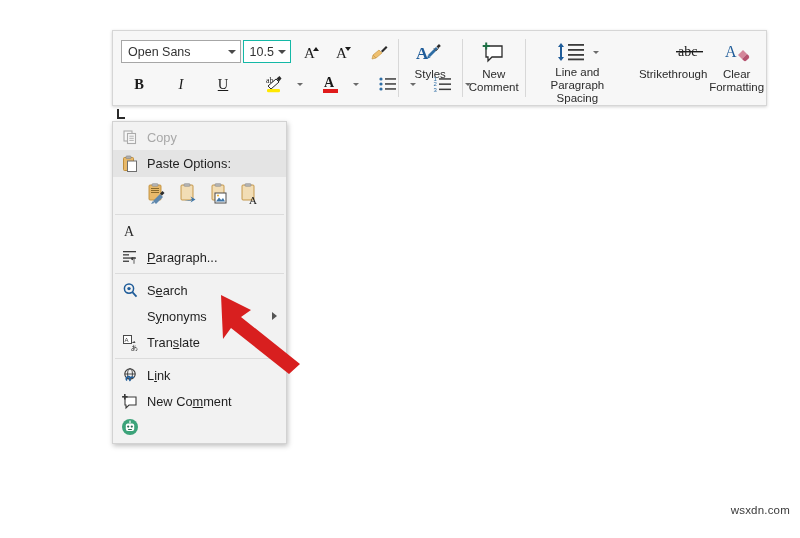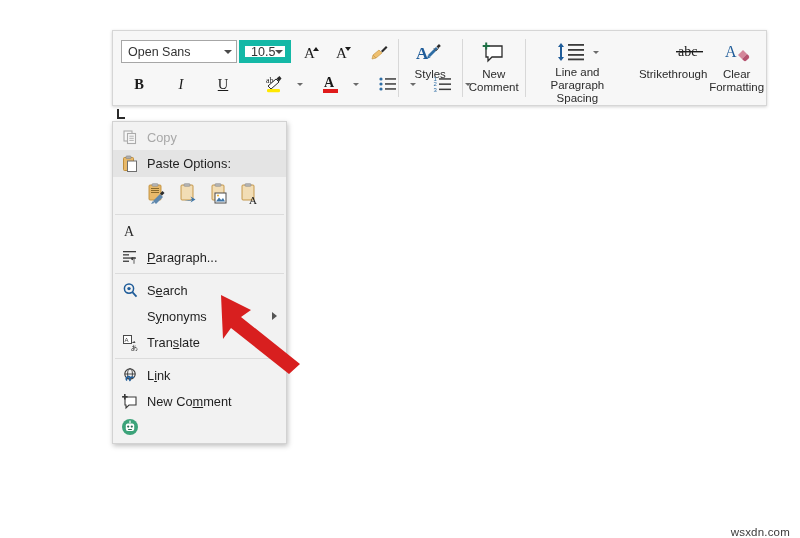--- a/index.html
+++ b/index.html
@@ -29,21 +29,21 @@
   .tb-row.row2{height:34px;}
 
   .font-box{
     margin-left:8px;width:130px;height:23px;
     background:#fff;border:1px solid #a6a6a6;
     display:flex;align-items:center;justify-content:space-between;
     font-size:12.5px;color:#333;padding:0 4px 0 6px;box-sizing:border-box;
   }
   .size-box{
     margin-left:2px;width:52px;height:23px;
-    background:#fff;border:6px solid #14b8a6;
+    background:#fff;border:1px solid #14b8a6;
     display:flex;align-items:center;justify-content:space-between;
     font-size:12.5px;color:#333;padding:0 4px 0 6px;box-sizing:border-box;
   }
   .caret{
     width:0;height:0;border-left:4px solid transparent;border-right:4px solid transparent;
     border-top:4px solid #4a4a4a;
   }
   .caret-sm{
     width:0;height:0;border-left:3.5px solid transparent;border-right:3.5px solid transparent;
     border-top:3.5px solid #6b6b6b;
@@ -108,21 +108,21 @@
   #red-arrow{position:absolute;left:210px;top:288px;pointer-events:none;}
 
   
   #para-mark{
     position:absolute;left:115px;top:108px;
     font-size:13px;color:#2b2b2b;font-family:"Liberation Sans",sans-serif;
   }
 
   
   #watermark{
-    position:absolute;right:10px;bottom:0;
+    position:absolute;right:10px;bottom:22px;
     font-size:11.5px;color:#3a3a3a;letter-spacing:.2px;
   }
 </style>
 </head>
 <body>
 
 <div id="mini-toolbar">
 
   <div class="tb-left">
 

